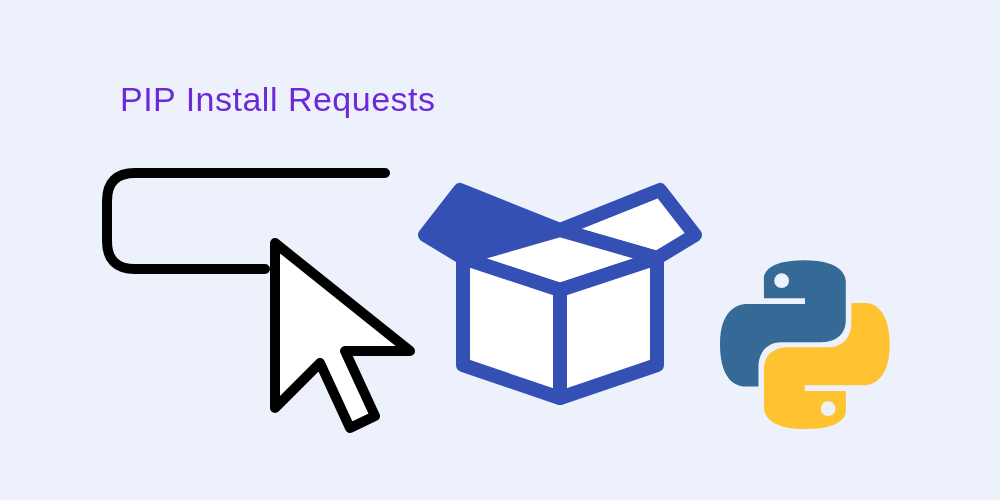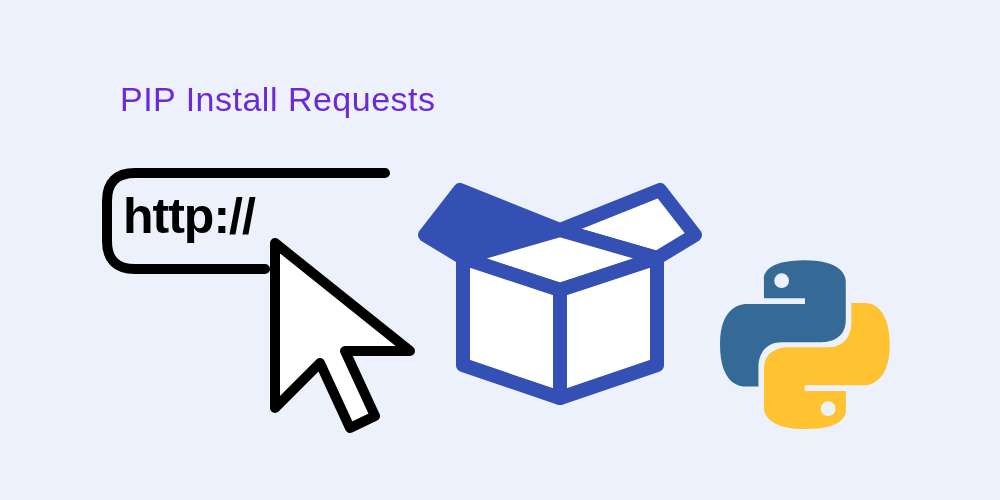--- a/index.html
+++ b/index.html
@@ -61,21 +61,20 @@
   </style>
 </head>
 <body>
 
 <div class="title">PIP Install Requests</div>
 
 <div class="http-group">
   <svg class="http-box" width="300" height="110" viewBox="0 0 300 110">
     <path d="M 290 8 L 40 8 Q 12 8 12 36 L 12 76 Q 12 104 40 104 L 170 104" fill="none" stroke="#000" stroke-width="10" stroke-linecap="round"></path>
   </svg>
-  <div class="http-text">http://</div>
   <svg class="cursor" width="200" height="210" viewBox="0 0 200 210">
     <path d="M 30 10 L 30 175 L 75 130 L 105 195 L 130 183 L 100 118 L 165 118 Z" fill="#fff" stroke="#000" stroke-width="10" stroke-linejoin="round" stroke-linecap="round"></path>
   </svg>
 </div>
 
 <svg class="box-icon" width="290" height="290" viewBox="0 0 290 290">
 
   <g stroke="#3450b4" stroke-width="14" stroke-linejoin="round" stroke-linecap="round">
 
     <path d="M 145 90 L 45 50 L 10 95 L 48 118 Z" fill="#3450b4"></path>

